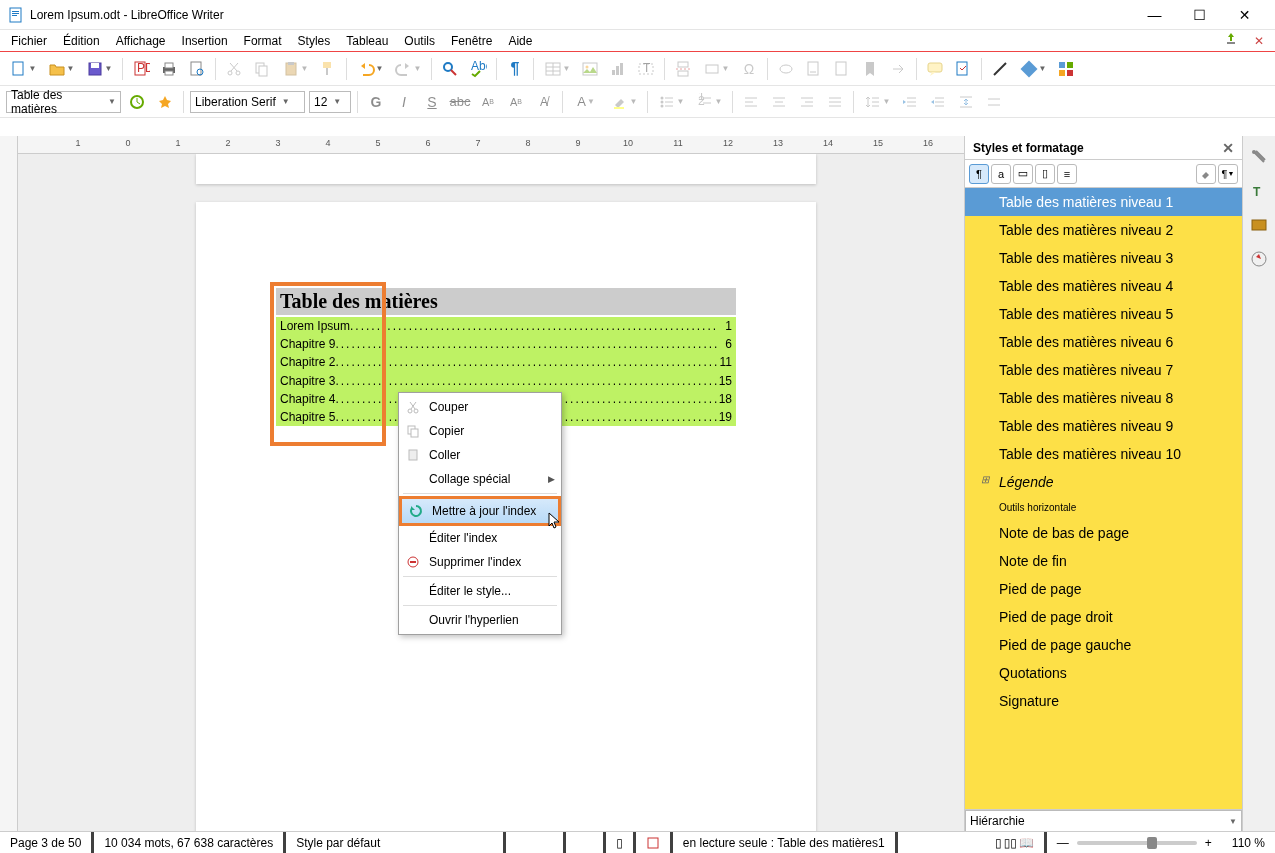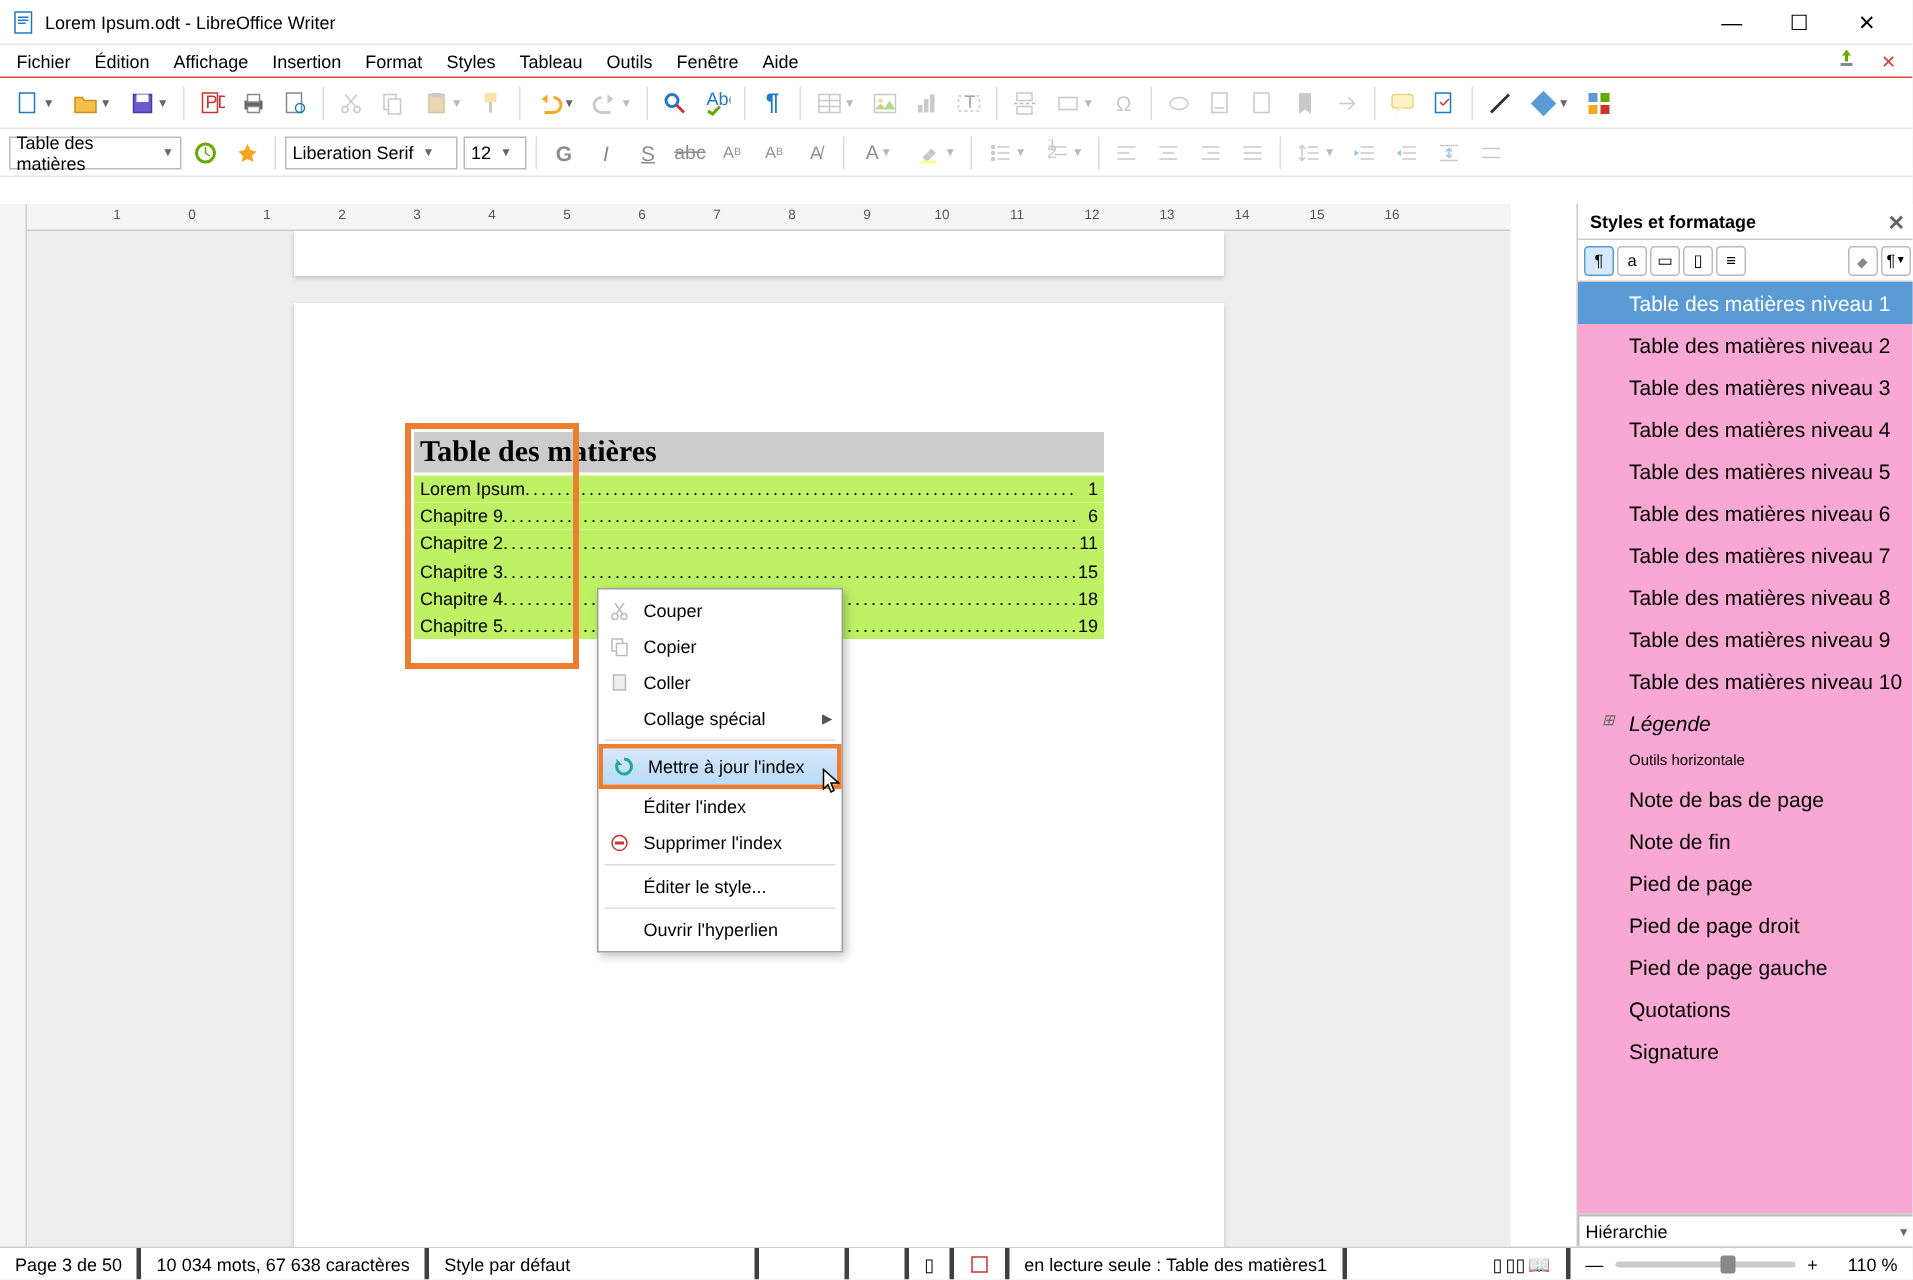--- a/index.html
+++ b/index.html
@@ -35,28 +35,28 @@
 .toc-row .pg{white-space:nowrap;text-align:right;min-width:14px}
 .orange-box{position:absolute;border:4px solid #ed7d31;pointer-events:none}
 .ctxmenu{position:absolute;background:#fff;border:1px solid #a0a0a0;box-shadow:2px 2px 6px rgba(0,0,0,.25);padding:2px 0;width:164px}
 .ctxitem{height:24px;display:flex;align-items:center;padding:0 20px 0 30px;font-size:12px;position:relative}
 .ctxitem.disabled{color:#9e9e9e}
 .ctxitem .ic{position:absolute;left:6px;width:16px;height:16px;display:flex;align-items:center;justify-content:center}
 .ctxitem .arrow{position:absolute;right:6px;font-size:9px;color:#555}
 .ctxsep{height:1px;background:#ddd;margin:2px 4px}
 .ctxitem.hl{border:3px solid #ed7d31;height:30px;background:linear-gradient(#d6e9fb,#b8daf7)}
 .cursor{position:absolute;width:12px;height:18px;pointer-events:none}
-.sidepanel{position:absolute;top:136px;right:12px;width:212px;bottom:22px;background:#f7f7f7;border-left:1px solid #ccc;display:flex}
+.sidepanel{position:absolute;top:136px;right:0;width:311px;bottom:22px;background:#f7f7f7;border-left:1px solid #ccc;display:flex}
 .side-main{flex:1;display:flex;flex-direction:column;border-right:1px solid #ccc}
 .side-title{height:24px;display:flex;align-items:center;padding:0 8px;font-size:13px;font-weight:bold;border-bottom:1px solid #ccc;background:#fff}
 .side-title .x{margin-left:auto;font-size:14px;color:#666}
 .side-tools{height:28px;display:flex;align-items:center;padding:0 4px;gap:2px;border-bottom:1px solid #ccc;background:#fff}
 .side-tools .sbtn{width:20px;height:20px;border:1px solid #bbb;border-radius:3px;display:flex;align-items:center;justify-content:center;font-size:11px;background:#fff}
 .side-tools .sbtn.sel{background:#d6e9fb;border-color:#5a9bd5}
-.style-list{flex:1;overflow:auto;background:#f9a8d4;font-family:"Liberation Serif",Georgia,serif}
+.style-list{flex:1;overflow:auto;background:#fde047;font-family:"Liberation Serif",Georgia,serif}
 .style-item{padding:6px 10px 6px 34px;font-size:14px;white-space:nowrap;overflow:hidden;text-overflow:ellipsis;position:relative}
 .style-item.sel{background:#5a9bd5;color:#fff}
 .style-item.italic{font-style:italic}
 .style-item.small{font-size:10px}
 .style-item .exp{position:absolute;left:16px;font-size:10px;color:#666}
 .side-bottom{height:22px;border-top:1px solid #ccc;background:#fff}
 .side-bottom .combo{border:1px solid #bbb;margin:0;height:22px;width:100%}
 .side-strip{width:32px;background:#f0f0f0;display:flex;flex-direction:column;align-items:center;padding-top:10px;gap:12px}
 .side-strip .sicon{width:22px;height:22px;display:flex;align-items:center;justify-content:center}
 .statusbar{position:absolute;bottom:0;left:0;right:0;height:22px;background:#fff;border-top:1px solid #ccc;display:flex;align-items:center;font-size:11px}

